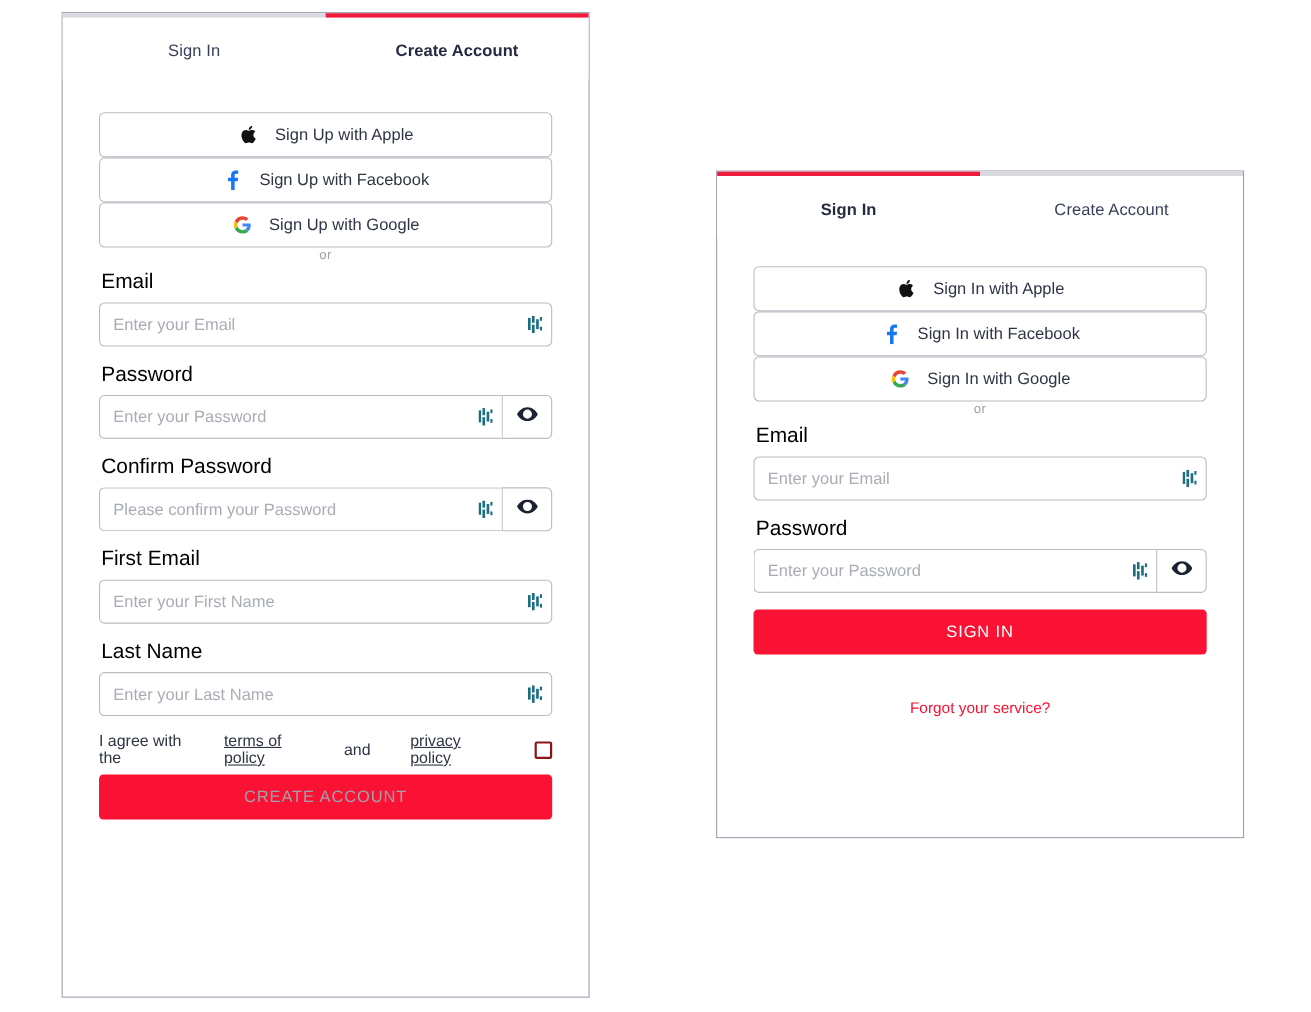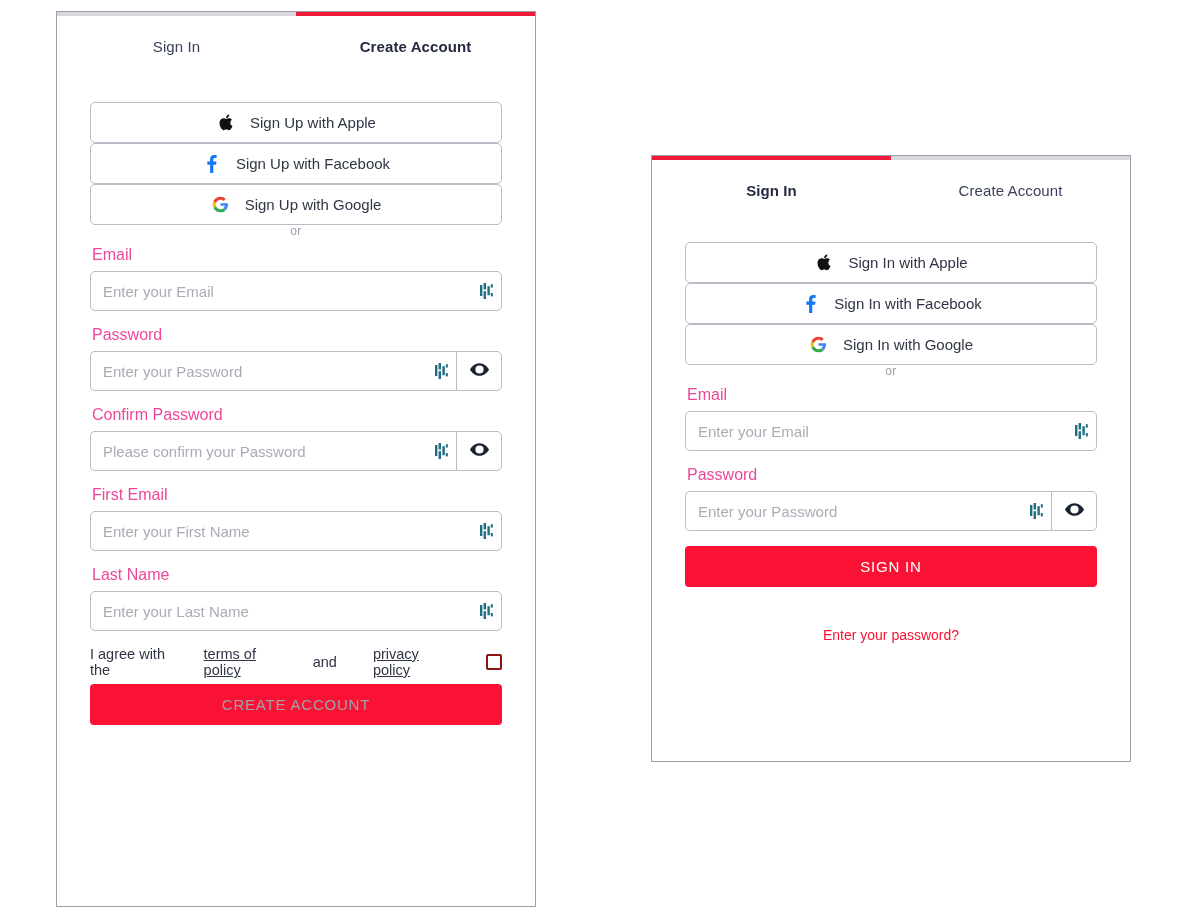--- a/index.html
+++ b/index.html
@@ -60,22 +60,22 @@
 
   .or-divider {
     text-align: center;
     font-size: 12px;
     color: #9b9fa8;
     margin: -1px 0 8px 0;
     letter-spacing: .4px;
   }
 
   .field-label {
-    font-size: 16px;
-    color: #ec4899;
+    font-size: 19px;
+    color: #000000;
     margin: 0 0 7px 2px;
   }
   .field-row {
     display: flex;
     width: 100%;
     margin-bottom: 15px;
   }
   .input-shell {
     position: relative;
     flex: 1 1 auto;
@@ -425,17 +425,17 @@
             <svg width="19" height="13" viewBox="0 0 24 16" aria-hidden="true">
               <path fill="#1b2231" d="M12 0C6.5 0 2 4 0 8c2 4 6.5 8 12 8s10-4 12-8c-2-4-6.5-8-12-8zm0 13.2A5.2 5.2 0 1 1 12 2.8a5.2 5.2 0 0 1 0 10.4z"></path>
               <circle cx="12" cy="8" r="2.9" fill="#ffffff"></circle>
             </svg>
           </span>
         </div>
       </div>
 
       <button class="primary-btn enabled">SIGN IN</button>
 
-      <a class="forgot-link">Enter your password?</a>
+      <a class="forgot-link">Forgot your service?</a>
     </div>
   </div>
 
 </div>
 
 </body></html>

